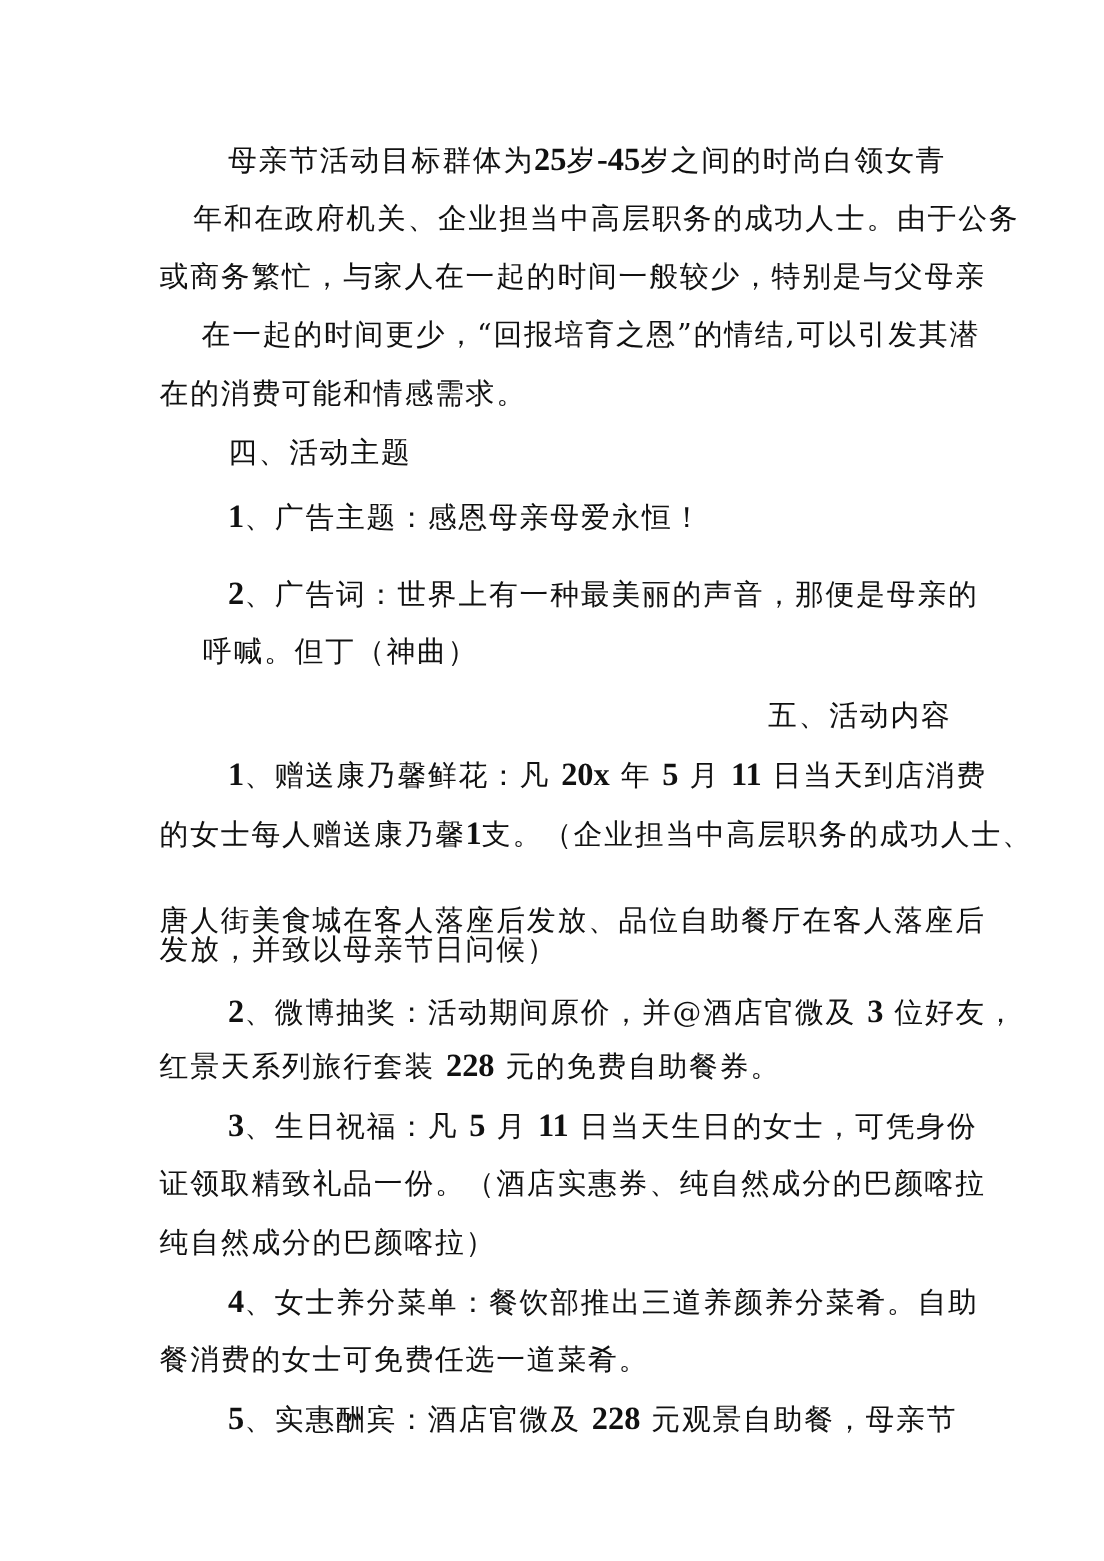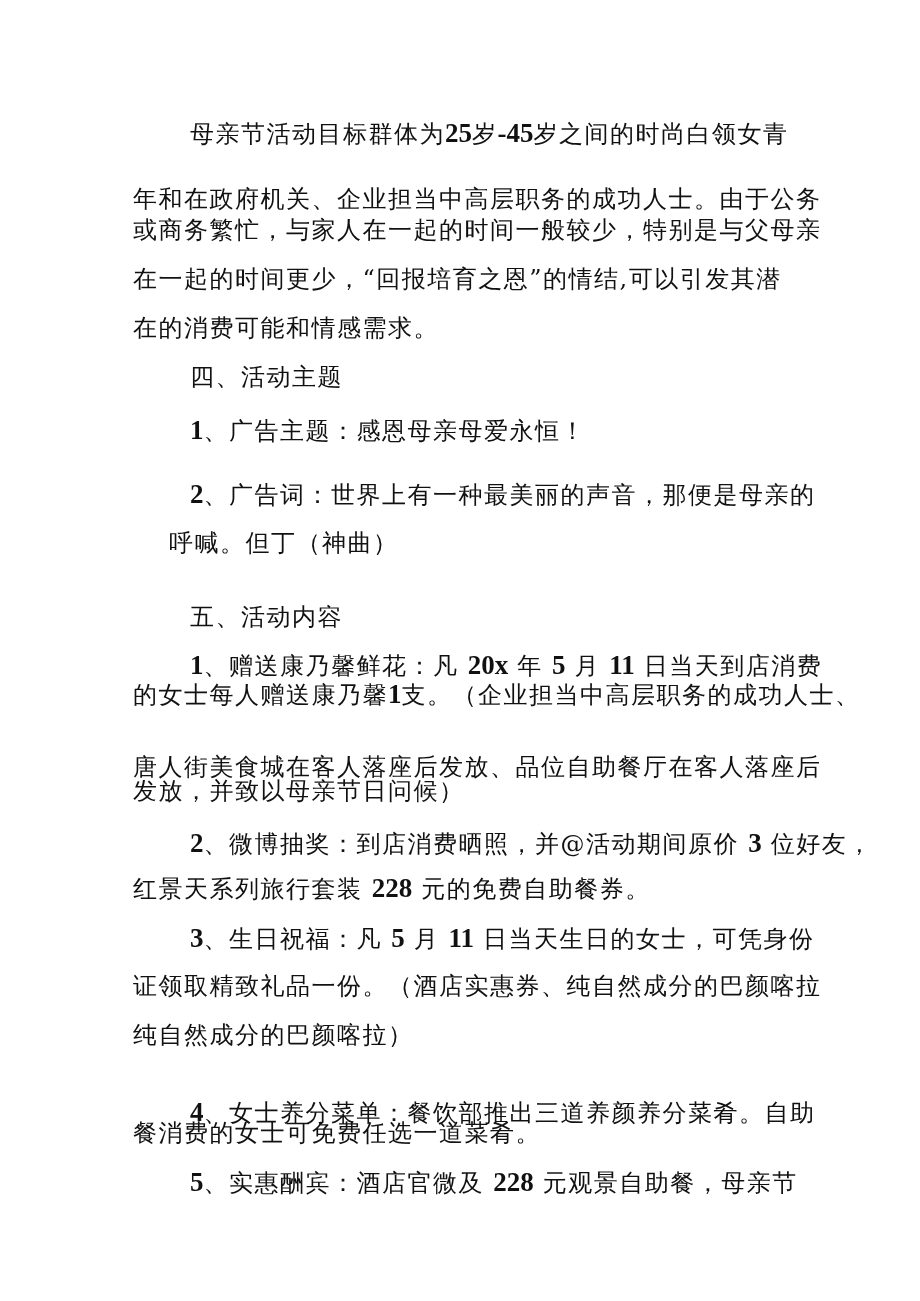--- a/index.html
+++ b/index.html
@@ -11,54 +11,54 @@
   .indent { left: 190px; width: 603px; }
   b { font-family: "Liberation Serif", serif; font-weight: bold; font-size: 27px; letter-spacing: 0; }
 </style>
 </head>
 <body>
 
 <div class="page">
   <div id="content">
       <div>
         <div class="line indent" style="top: 118px;"><span>母亲节活动目标群体为</span><b>25</b><span>岁</span><b>-45</b><span>岁之间的时尚白领女青</span></div>
-        <div class="line" style="top: 184px;"><span>年和在政府机关、企业担当中高层职务的成功人士。由于公务</span></div>
+        <div class="line" style="top: 167px; margin-left: 28px;"><span>年和在政府机关、企业担当中高层职务的成功人士。由于公务</span></div>
         <div class="line" style="top: 215px;"><span>或商务繁忙，与家人在一起的时间一般较少，特别是与父母亲</span></div>
-        <div class="line" style="top: 264px;"><span>在一起的时间更少，“回报培育之恩”的情结,可以引发其潜</span></div>
+        <div class="line" style="top: 264px; margin-left: 35px;"><span>在一起的时间更少，“回报培育之恩”的情结,可以引发其潜</span></div>
         <div class="line" style="top: 313px;"><span>在的消费可能和情感需求。</span></div>
       </div>
       <div>
         <div class="line indent" style="top: 362px;"><span>四、活动主题</span></div>
       </div>
       <div>
         <div class="line indent" style="top: 415px;"><b>1</b><span>、广告主题：感恩母亲母爱永恒！</span></div>
       </div>
       <div>
         <div class="line indent" style="top: 479px;"><b>2</b><span>、广告词：世界上有一种最美丽的声音，那便是母亲的</span></div>
         <div class="line" style="top: 528px; margin-left: 36px;"><span>呼喊。但丁（神曲）</span></div>
       </div>
       <div>
-        <div class="line indent" style="top: 602px;"><span>五、活动内容</span></div>
+        <div class="line indent" style="top: 581px; text-align: right;"><span>五、活动内容</span></div>
       </div>
       <div>
-        <div class="line indent" style="top: 630px; margin-top: 20px;"><b>1</b><span>、赠送康乃馨鲜花：凡 </span><b>20x</b><span> 年 </span><b>5</b><span> 月 </span><b>11</b><span> 日当天到店消费</span></div>
+        <div class="line indent" style="top: 630px;"><b>1</b><span>、赠送康乃馨鲜花：凡 </span><b>20x</b><span> 年 </span><b>5</b><span> 月 </span><b>11</b><span> 日当天到店消费</span></div>
         <div class="line" style="top: 679px;"><span>的女士每人赠送康乃馨</span><b>1</b><span>支。（企业担当中高层职务的成功人士、</span></div>
         <div class="line" style="top: 752px;"><span>唐人街美食城在客人落座后发放、品位自助餐厅在客人落座后</span></div>
         <div class="line" style="top: 776px;"><span>发放，并致以母亲节日问候）</span></div>
       </div>
       <div>
-        <div class="line indent" style="top: 828px;"><b>2</b><span>、微博抽奖：到店消费晒照，并@活动期间原价 </span><b>3</b><span> 位好友，</span></div>
+        <div class="line indent" style="top: 828px;"><b>2</b><span>、微博抽奖：活动期间原价，并@酒店官微及 </span><b>3</b><span> 位好友，</span></div>
         <div class="line" style="top: 873px;"><span>红景天系列旅行套装 </span><b>228</b><span> 元的免费自助餐券。</span></div>
       </div>
       <div>
         <div class="line indent" style="top: 923px;"><b>3</b><span>、生日祝福：凡 </span><b>5</b><span> 月 </span><b>11</b><span> 日当天生日的女士，可凭身份</span></div>
         <div class="line" style="top: 971px;"><span>证领取精致礼品一份。（酒店实惠券、纯自然成分的巴颜喀拉</span></div>
         <div class="line" style="top: 1020px;"><span>纯自然成分的巴颜喀拉）</span></div>
       </div>
       <div>
-        <div class="line indent" style="top: 1069px; margin-top: 28px;"><b>4</b><span>、女士养分菜单：餐饮部推出三道养颜养分菜肴。自助</span></div>
+        <div class="line indent" style="top: 1069px;"><b>4</b><span>、女士养分菜单：餐饮部推出三道养颜养分菜肴。自助</span></div>
         <div class="line" style="top: 1118px;"><span>餐消费的女士可免费任选一道菜肴。</span></div>
       </div>
       <div>
         <div class="line indent" style="top: 1167px;"><b>5</b><span>、实惠酬宾：酒店官微及 </span><b>228</b><span> 元观景自助餐，母亲节</span></div>
       </div>
     </div>
 </div>
 
 </body></html>

